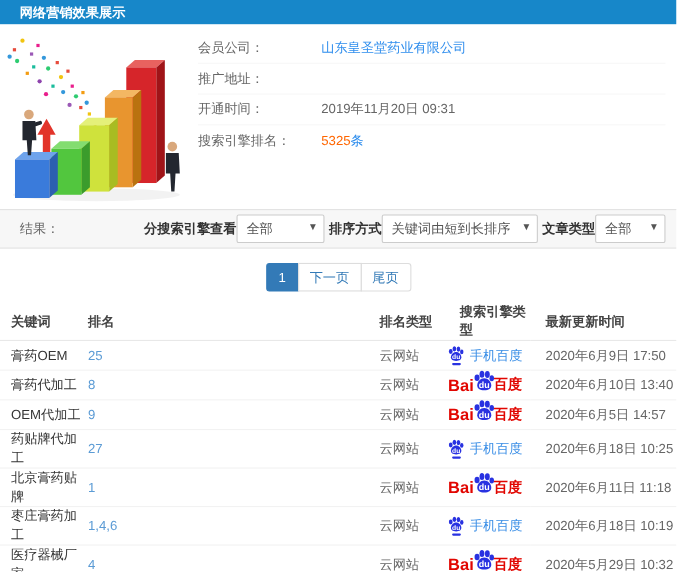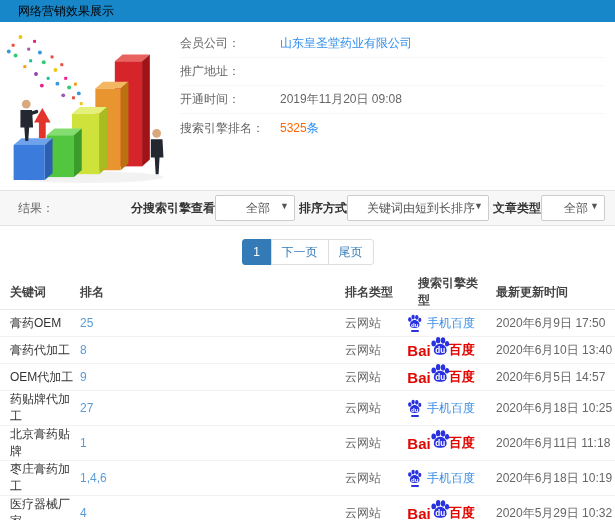--- a/index.html
+++ b/index.html
@@ -2,43 +2,43 @@
 <html><head>
 <meta charset="utf-8">
 <style>
   * { box-sizing: border-box; margin: 0; padding: 0; }
   html,body { width:615px; height:520px; }
   body {
     font-family: "Liberation Sans", "DejaVu Sans", sans-serif;
     font-size: 12px; color:#333; background:#fff; overflow:hidden;
   }
   
-  .hdr { height:22px; background:#1787c9; color:#000000; font-weight:normal;
+  .hdr { height:22px; background:#1787c9; color:#ffffff; font-weight:bold;
          line-height:22px; padding-left:18px; font-size:12px; }
   
   .top { display:flex; height:168px; padding-top:4px; }
   .illus { width:180px; flex:none; }
   .info { flex:1; padding:4px 10px 0 0; }
   .info-row { display:flex; align-items:center; height:28px; border-bottom:1px solid #f7f7f7; }
   .info-row:last-child { border-bottom:none; }
   .ilabel { width:92px; text-align:left; color:#666; flex:none; white-space:nowrap; }
-  .ival { margin-left:8px; color:#666; white-space:nowrap; }
+  .ival { margin-left:20px; color:#666; white-space:nowrap; }
   a.vlink { color:#2e8ded; text-decoration:none; cursor:pointer; }
   .hl-num { color:#ff6600; }
   .hl-suffix { color:#2e8ded; cursor:pointer; }
   
   .fbar { height:36px; background:#f7f7f7; border-top:1px solid #e3e3e3; border-bottom:1px solid #e3e3e3;
           display:flex; align-items:center; padding:0 10px 0 18px; }
   .fres { color:#666; }
   .fgroup { margin-left:auto; display:flex; align-items:center; gap:0; }
   .flabel { font-weight:bold; color:#333; white-space:nowrap; margin-left:4px; }
   .sel-wrap { position:relative; display:inline-block; }
   .sel-wrap select { appearance:none; -webkit-appearance:none; height:26px; border:1px solid #ccc;
           border-radius:2px; background:#fff; padding:0 2px 0 8px; font-size:12px; color:#555;
-          font-family:inherit; width:100%;text-align:center; }
+          font-family:inherit; width:100%; }
   .sel-caret { position:absolute; right:6px; top:6px; font-size:9px; color:#555; pointer-events:none; }
   .w-engine { width:80px; } .w-sort { width:142px; } .w-article { width:64px; }
   .btn-submit { height:28px; padding:0 12px; background:#fff; border:1px solid #ccc; border-radius:2px;
           color:#555; font-size:12px; font-family:inherit; cursor:pointer; white-space:nowrap; }
   
   .pager { display:flex; justify-content:center; margin:13px 0 10px; }
   .pg { min-width:30px; padding:0 10px; height:26px; line-height:24px; text-align:center;
         border:1px solid #ddd; color:#337ab7; background:#fff; margin-left:-1px; cursor:pointer; }
   .pg:first-child { border-radius:3px 0 0 3px; margin-left:0; }
   .pg:last-child  { border-radius:0 3px 3px 0; }
@@ -158,21 +158,21 @@
   <div class="info">
     <div class="info-row">
       <span class="ilabel">会员公司：</span>
       <a class="ival vlink">山东皇圣堂药业有限公司</a>
     </div>
     <div class="info-row">
       <span class="ilabel">推广地址：</span>
     </div>
     <div class="info-row">
       <span class="ilabel">开通时间：</span>
-      <span class="ival">2019年11月20日 09:08</span>
+      <span class="ival">2019年11月20日 09:31</span>
     </div>
     <div class="info-row">
       <span class="ilabel">搜索引擎排名：</span>
       <span class="ival"><span class="hl-num">5325</span><span class="hl-suffix">条</span></span>
     </div>
   </div>
 </div>
 
 <div class="fbar">
   <span class="fres">结果：</span>

